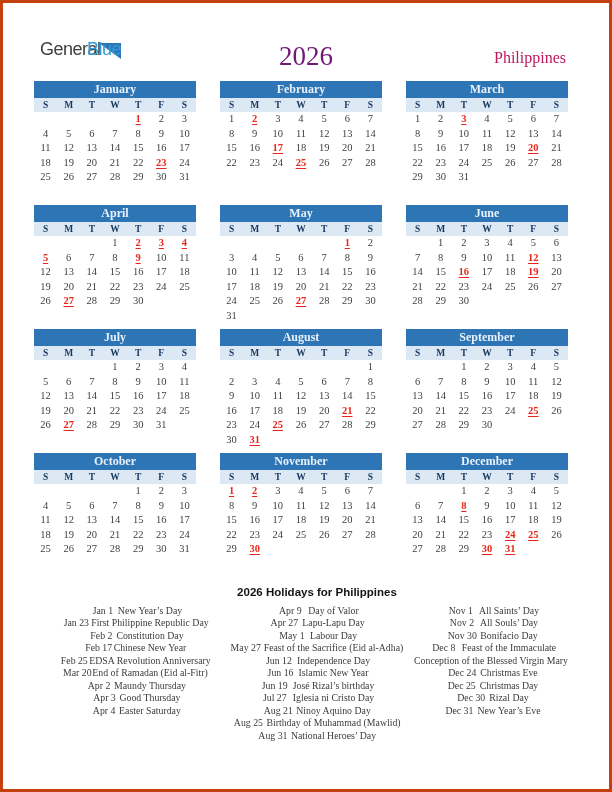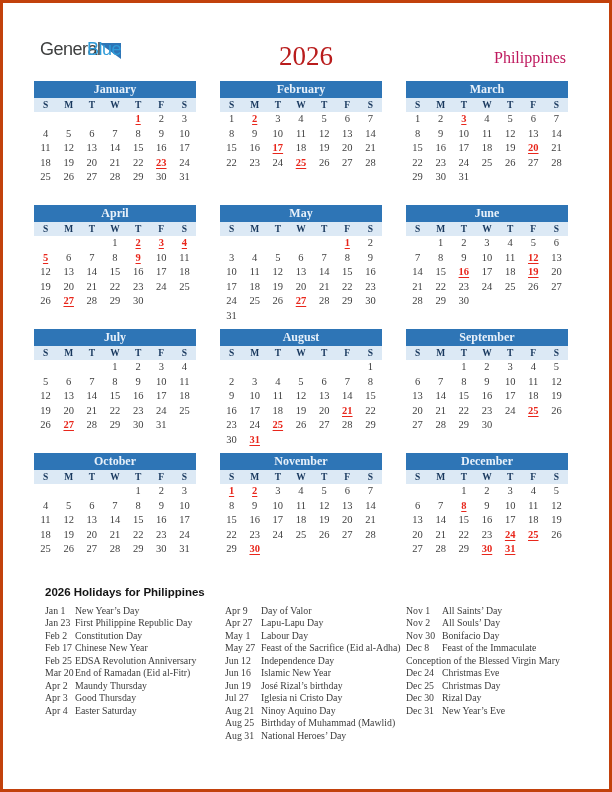--- a/index.html
+++ b/index.html
@@ -26,21 +26,21 @@
     background: var(--header-blue, #2E75B6);
     clip-path: polygon(0 0, 100% 0, 100% 100%);
   }
   .logo-blue {
     position: absolute; left: 47px; top: 0;
     font-family: "Liberation Sans", sans-serif;
     font-size: 18px; letter-spacing: -0.5px; color: var(--logo-blue, #2F9BD8);
   }
   .year {
     position: absolute; left: 0; right: 0; top: 38px;
-    text-align: center; font-size: 27px; color: #b91c1c;
+    text-align: center; font-size: 27px; color: #701a75;
   }
   .country {
     position: absolute; right: 43px; top: 46px;
     font-size: 16px; color: #be185d;
   }
 
   
   .months-grid {
     position: absolute; left: 31px; top: 78px;
     display: grid;
@@ -72,21 +72,21 @@
     color: var(--date-text, #3F3F3F);
   }
   .day.holiday {
     color: var(--holiday-red, #E8261B);
     font-weight: bold;
     text-decoration: underline;
     text-underline-offset: 1.5px;
   }
 
   
-  .holidays { position: absolute; left: 42px; top: 583px; right: 20px; }
+  .holidays { position: absolute; left: 42px; top: 583px; right: 20px; text-align: center; }
   .holidays h2 {
     margin: 0 0 7px 0;
     font-family: "Liberation Sans", sans-serif;
     font-size: 11.5px; color: #141414;
   }
   .hol-cols { display: flex; }
   .hol-col { box-sizing: border-box; }
   .hol-col-0 { width: 180px; }
   .hol-col-1 { width: 181px; }
   .hol-col-2 { width: 170px; }

